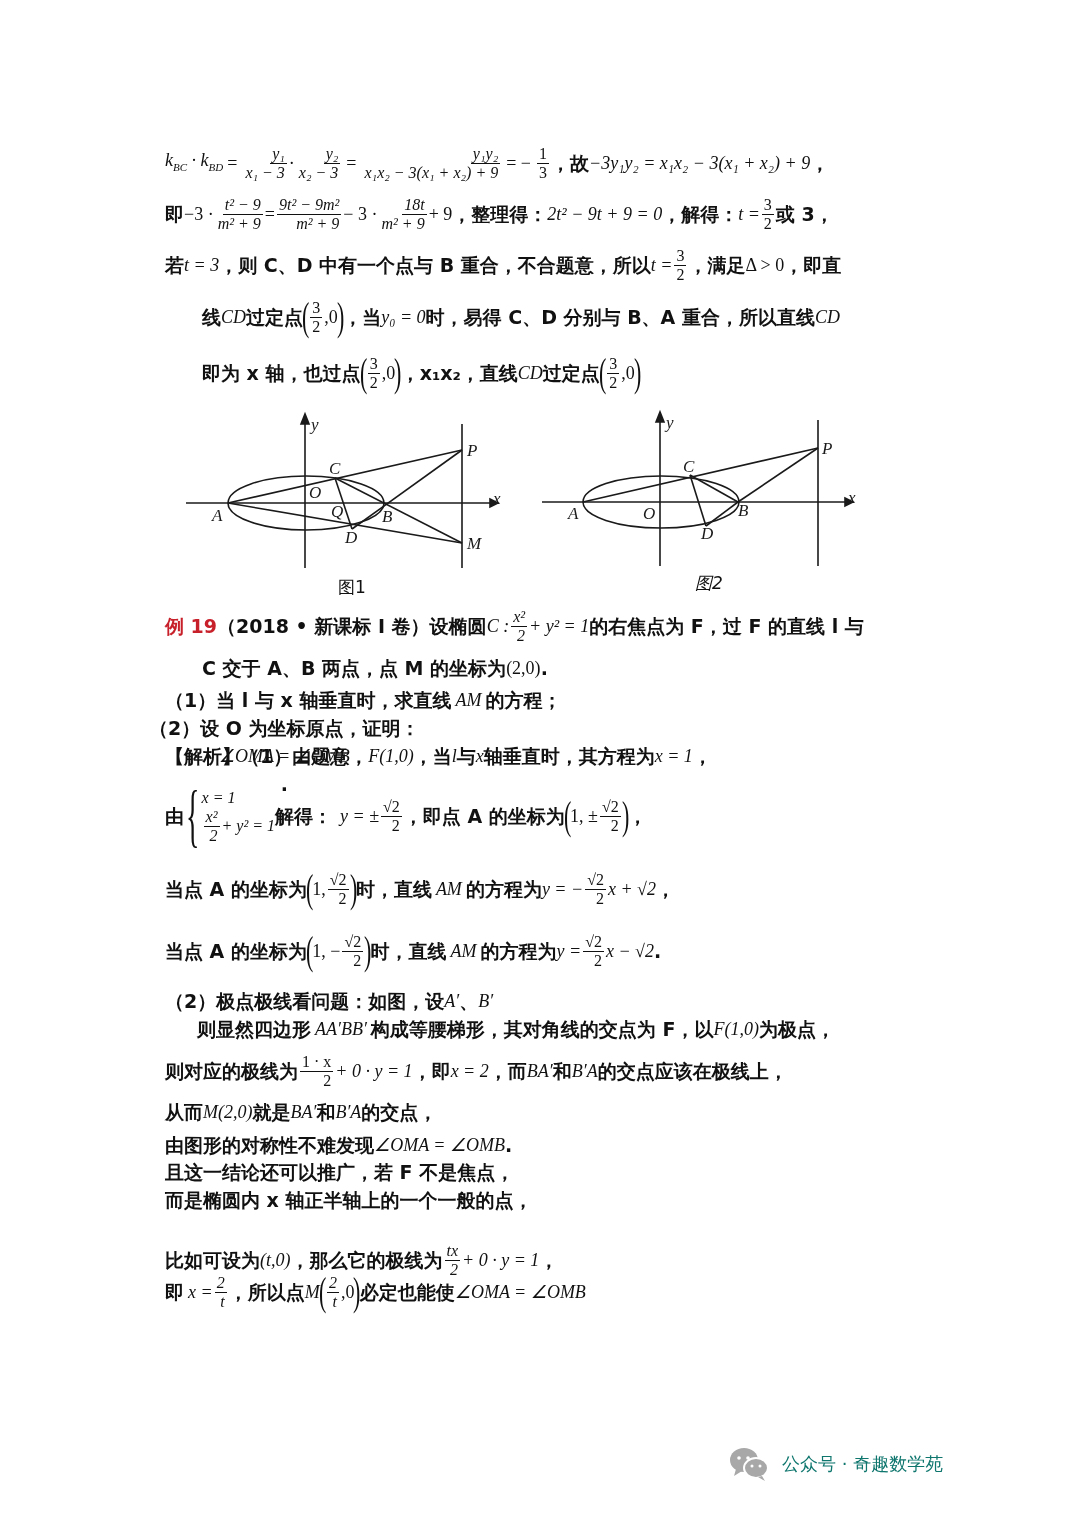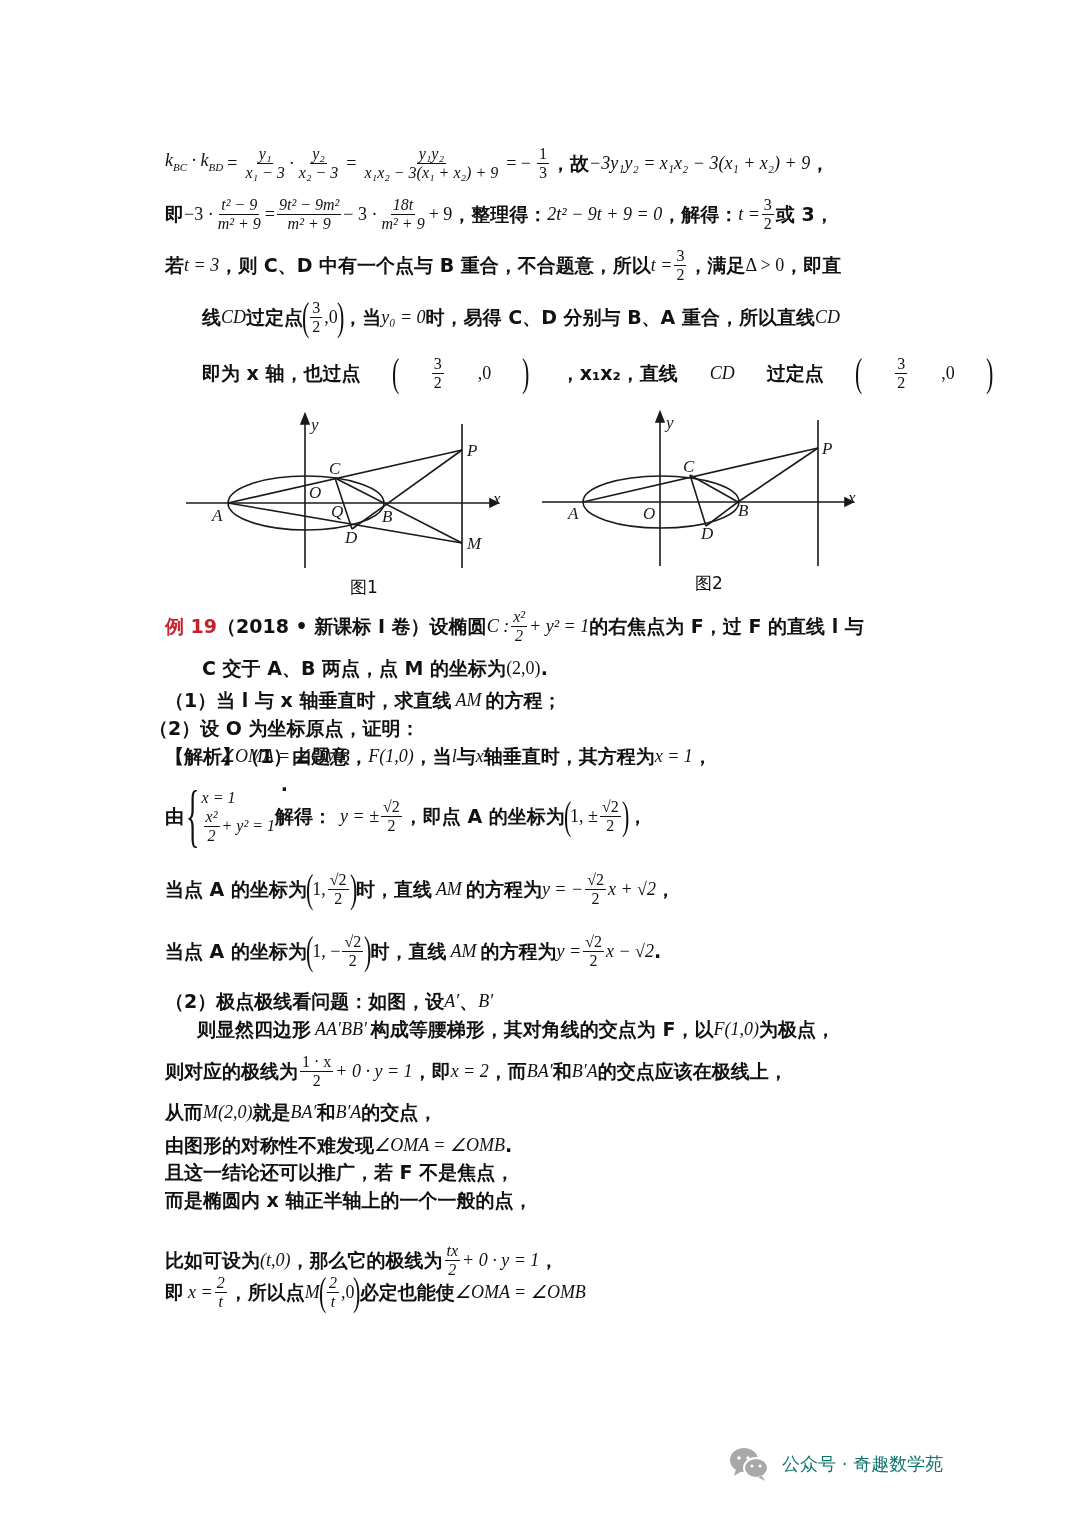--- a/index.html
+++ b/index.html
@@ -2,21 +2,21 @@
 <html><head>
 <meta charset="utf-8">
 <style>
   html, body { margin:0; padding:0; }
   body { width:1080px; height:1526px; background:#ffffff; position:relative; overflow:hidden;
          font-family:"Liberation Serif", "DejaVu Serif", serif; color:#111; }
   .line { position:absolute; left:0; white-space:nowrap; font-size:20px; line-height:28px; display:flex; align-items:center; }
   .cn { font-family:"DejaVu Sans", "Liberation Sans", sans-serif; font-size:19px; font-weight:bold; }
   .m { font-family:"Liberation Serif", serif; font-style:italic; font-size:18px; }
   .mr { font-family:"Liberation Serif", serif; font-size:18px; }
-  .frac { display:inline-flex; flex-direction:column; align-items:center; vertical-align:middle; margin:0 2px;
+  .frac { display:inline-flex; flex-direction:column; align-items:flex-end; vertical-align:middle; margin:0 2px;
           font-family:"Liberation Serif", serif; font-size:16px; line-height:18px; }
   .frac .num { border-bottom:1px solid #111; padding:0 2px; }
   .frac .den { padding:0 2px; }
   .paren { font-size:40px; font-weight:normal; line-height:40px; transform:scaleX(0.55); display:inline-block; margin:0 -4px; }
   .red { color:#c8202a; }
   .fig-caption { position:absolute; font-family:"DejaVu Sans", sans-serif; font-size:17px; }
   .brace-sys { display:inline-flex; align-items:center; }
   .brace { font-size:70px; line-height:70px; transform:scaleX(0.4); display:inline-block; margin:0 -8px; font-weight:normal; }
   .sys-lines { display:flex; flex-direction:column; font-family:"Liberation Serif", serif; font-style:italic; font-size:16px; line-height:20px; }
   .footer { position:absolute; left:728px; top:1446px; display:flex; align-items:center; color:#0f766e;
@@ -106,21 +106,21 @@
       <span class="den">2</span>
     </span>
   <span class="mr">,0</span>
   <span class="paren">)</span>
   <span class="cn">，当</span>
   <span class="m">y₀ = 0</span>
   <span class="cn">时，易得 C、D 分别与 B、A 重合，所以直线</span>
   <span class="m">CD</span>
 </div>
 
-<div class="line" style="left:202px; top:348px; height:50px;gap:32px;">
+<div class="line" style="left:202px; top:348px; height:50px;">
   <span class="cn">即为 x 轴，也过点</span>
   <span class="paren">(</span>
   <span class="frac mr">
       <span class="num">3</span>
       <span class="den">2</span>
     </span>
   <span class="mr">,0</span>
   <span class="paren">)</span>
   <span class="cn">，x₁x₂，直线</span>
   <span class="m">CD</span>
@@ -182,22 +182,22 @@
     <text x="666" y="428">y</text>
     <text x="848" y="503">x</text>
     <text x="568" y="519">A</text>
     <text x="738" y="516">B</text>
     <text x="683" y="472">C</text>
     <text x="701" y="539">D</text>
     <text x="643" y="519">O</text>
     <text x="822" y="454">P</text>
   </g>
 </svg>
-<div class="fig-caption" style="left:338px; top:576px;margin-left:12px;">图1</div>
-<div class="fig-caption" style="left:695px; top:572px;">图2</div>
+<div class="fig-caption" style="left:338px; top:576px;">图1</div>
+<div class="fig-caption" style="left:695px; top:572px;font-style:italic;">图2</div>
 
 <div class="line" style="left:165px; top:604px; height:44px;">
   <span class="cn red">例 19</span>
   <span class="cn">（2018 • 新课标 Ⅰ 卷）设椭圆</span>
   <span class="m">C :</span>
   <span class="frac m">
       <span class="num">x²</span>
       <span class="den">2</span>
     </span>
   <span class="m">+ y² = 1</span>

